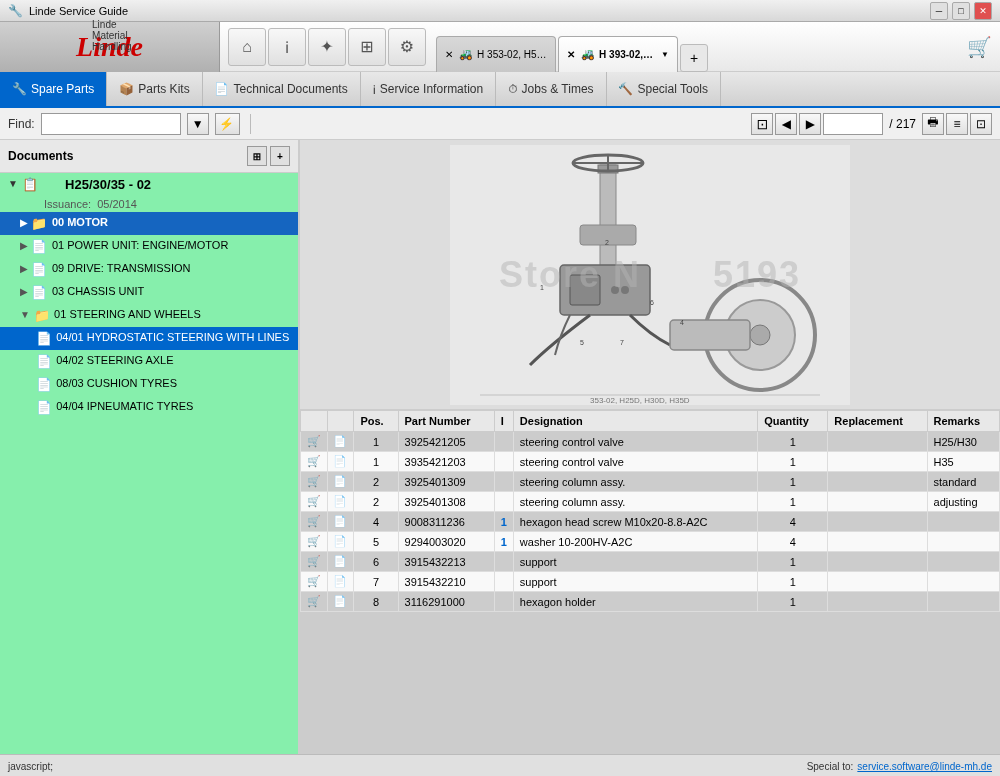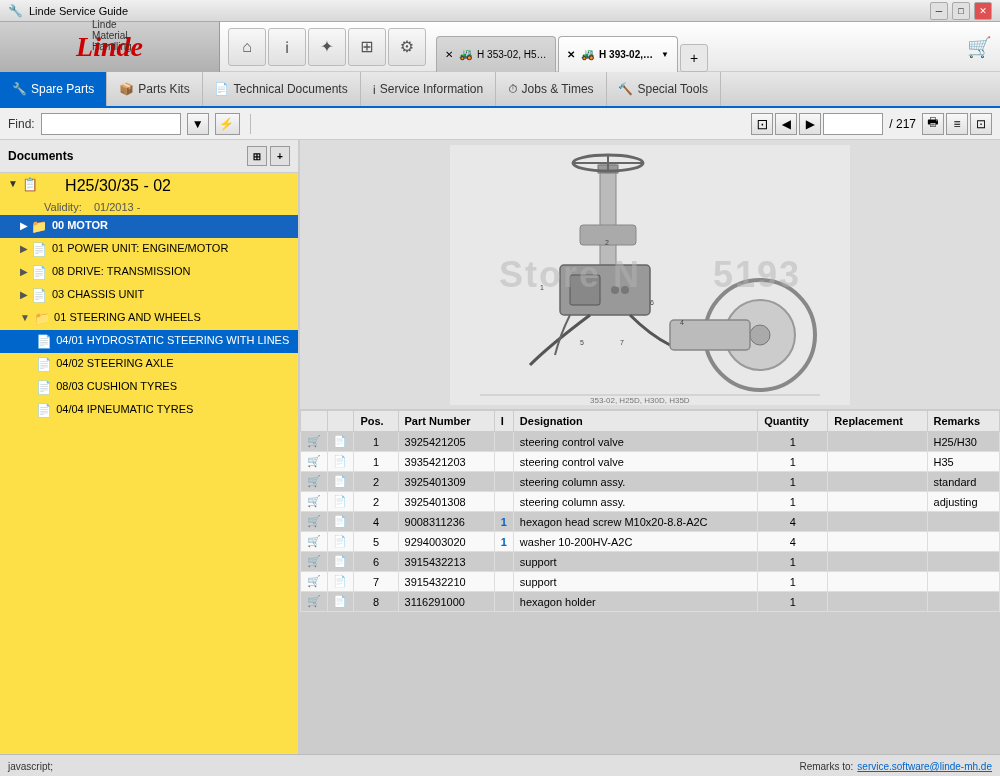--- a/index.html
+++ b/index.html
@@ -150,21 +150,21 @@
 
     
     .main-content {
       display: flex;
       height: calc(776px - 22px - 50px - 36px - 32px - 22px);
     }
 
     
     .sidebar {
       width: 300px;
-      background: #fde047;
+      background: #86efac;
       border-right: 2px solid #ccc;
       overflow-y: auto;
       flex-shrink: 0;
     }
     .sidebar-header {
       display: flex;
       align-items: center;
       justify-content: space-between;
       padding: 6px 8px;
       background: #e8e8e8;
@@ -359,42 +359,42 @@
         <div class="sidebar-btn">⊞</div>
         <div class="sidebar-btn">+</div>
       </div>
     </div>
 
     <div>
 
       <div class="tree-item" style="padding-left:8px;">
         <span style="color:#333; font-size:10px; margin-top:1px;">▼</span>
         <span style="font-size:13px;">📋</span>
-        <span style="font-weight:normal; font-size:16px;padding-left:23px;">H25/30/35 - 02</span>
+        <span style="font-weight:bold; font-size:13px;padding-left:23px;">H25/30/35 - 02</span>
       </div>
       <div class="issuance-row">
-        <span>Validity:&nbsp;&nbsp;&nbsp;&nbsp;</span><span>01/2013 -</span>
+        <span>Issuance:&nbsp;&nbsp;</span><span>05/2014</span>
       </div>
 
       <div class="tree-item" style="padding-left:20px; background:#1565c0; color:white;">
         <span style="color:white; font-size:10px; margin-top:1px;">▶</span>
         <span style="font-size:13px;">📁</span>
         <span style="font-weight:bold;">00 MOTOR</span>
       </div>
 
       <div class="tree-item" style="padding-left:20px;">
         <span style="font-size:10px; margin-top:1px; color:#555;">▶</span>
         <span style="font-size:13px;">📄</span>
         <span>01 POWER UNIT: ENGINE/MOTOR</span>
       </div>
 
       <div class="tree-item" style="padding-left:20px;">
         <span style="font-size:10px; margin-top:1px; color:#555;">▶</span>
         <span style="font-size:13px;">📄</span>
-        <span>08 DRIVE: TRANSMISSION</span>
+        <span>09 DRIVE: TRANSMISSION</span>
       </div>
 
       <div class="tree-item" style="padding-left:20px;">
         <span style="font-size:10px; margin-top:1px; color:#555;">▶</span>
         <span style="font-size:13px;">📄</span>
         <span>03 CHASSIS UNIT</span>
       </div>
 
       <div class="tree-item" style="padding-left:20px;">
         <span style="font-size:10px; margin-top:1px; color:#555;">▼</span>
@@ -590,16 +590,16 @@
       </table>
     </div>
 
   </div>
 
 </div>
 
 <div class="status-bar">
   <span>javascript;</span>
   <div style="display:flex; align-items:center; gap:4px;">
-    <span>Remarks to:</span>
+    <span>Special to:</span>
     <a class="feedback-link" href="#">service.software@linde-mh.de</a>
   </div>
 </div>
 
 </body></html>

